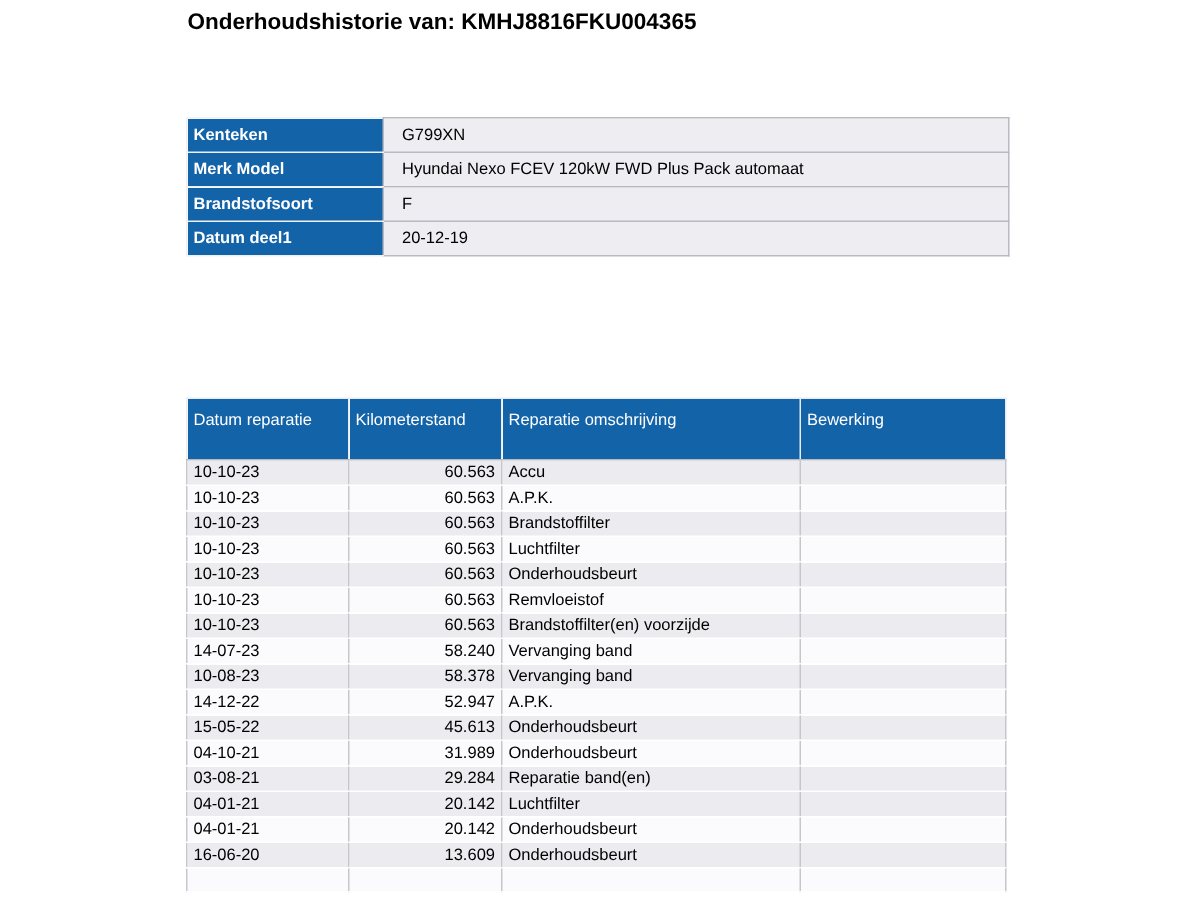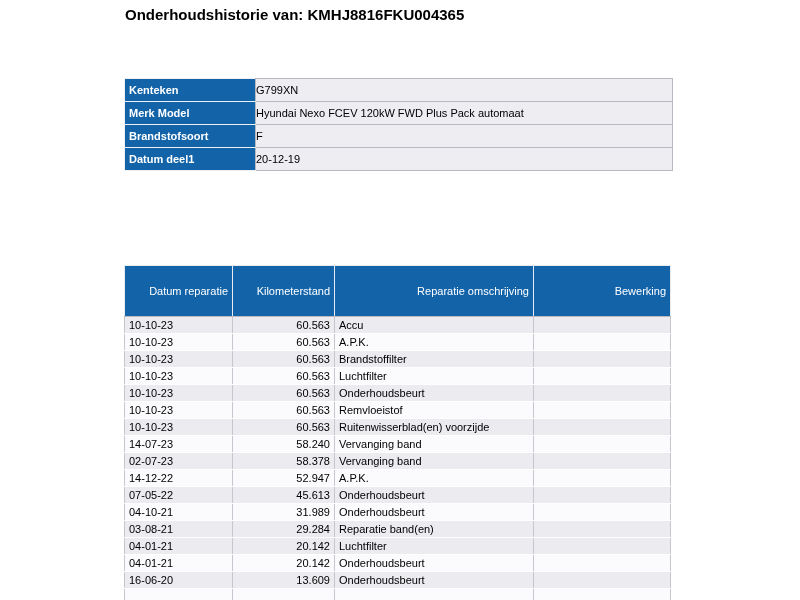--- a/index.html
+++ b/index.html
@@ -46,40 +46,40 @@
     background: var(--blue);
     color: #ffffff;
     font-weight: bold;
     padding: 0 0 0 4px;
     border: 1px solid #eef0f5;
     border-right: 1px solid var(--border-gray);
   }
   .info-value {
     background: var(--info-value-bg);
     color: #000;
-    padding: 0 0 0 0;
+    padding: 0 0 0 12px;
     border: 1px solid var(--border-gray);
   }
 
   
   .hist-table {
     position: absolute;
     left: 124px;
     top: 265px;
     width: 546px;
     font-size: 11px;
   }
   .hist-table th {
     background: var(--blue);
     color: #ffffff;
     font-weight: normal;
-    text-align: right;
+    text-align: left;
     vertical-align: top;
     height: 41px;
-    padding: 19px 4px;
+    padding: 8px 4px;
     border: 1px solid #e8ecf2;
     border-bottom: 1px solid var(--border-gray);
   }
   .hist-table td {
     height: 16px;
     line-height: 16px;
     padding: 0 4px;
     border-left: 1px solid var(--col-line);
     border-right: 1px solid var(--col-line);
     border-top: 1px solid #ffffff;
@@ -169,43 +169,43 @@
         </tr>
         <tr class="even">
           <td class="c0">10-10-23</td>
           <td class="c1">60.563</td>
           <td class="c2">Remvloeistof</td>
           <td class="c3"></td>
         </tr>
         <tr class="odd">
           <td class="c0">10-10-23</td>
           <td class="c1">60.563</td>
-          <td class="c2">Ruitenwisserblad(en) voorzijde</td>
+          <td class="c2">Brandstoffilter(en) voorzijde</td>
           <td class="c3"></td>
         </tr>
         <tr class="even">
           <td class="c0">14-07-23</td>
           <td class="c1">58.240</td>
           <td class="c2">Vervanging band</td>
           <td class="c3"></td>
         </tr>
         <tr class="odd">
-          <td class="c0">02-07-23</td>
+          <td class="c0">10-08-23</td>
           <td class="c1">58.378</td>
           <td class="c2">Vervanging band</td>
           <td class="c3"></td>
         </tr>
         <tr class="even">
           <td class="c0">14-12-22</td>
           <td class="c1">52.947</td>
           <td class="c2">A.P.K.</td>
           <td class="c3"></td>
         </tr>
         <tr class="odd">
-          <td class="c0">07-05-22</td>
+          <td class="c0">15-05-22</td>
           <td class="c1">45.613</td>
           <td class="c2">Onderhoudsbeurt</td>
           <td class="c3"></td>
         </tr>
         <tr class="even">
           <td class="c0">04-10-21</td>
           <td class="c1">31.989</td>
           <td class="c2">Onderhoudsbeurt</td>
           <td class="c3"></td>
         </tr>

